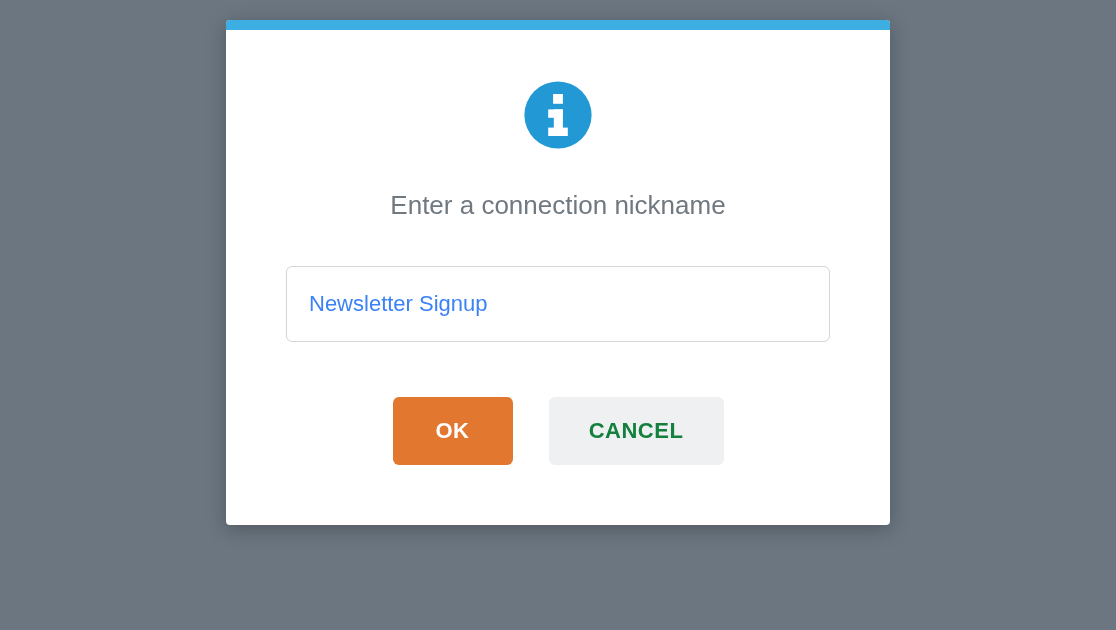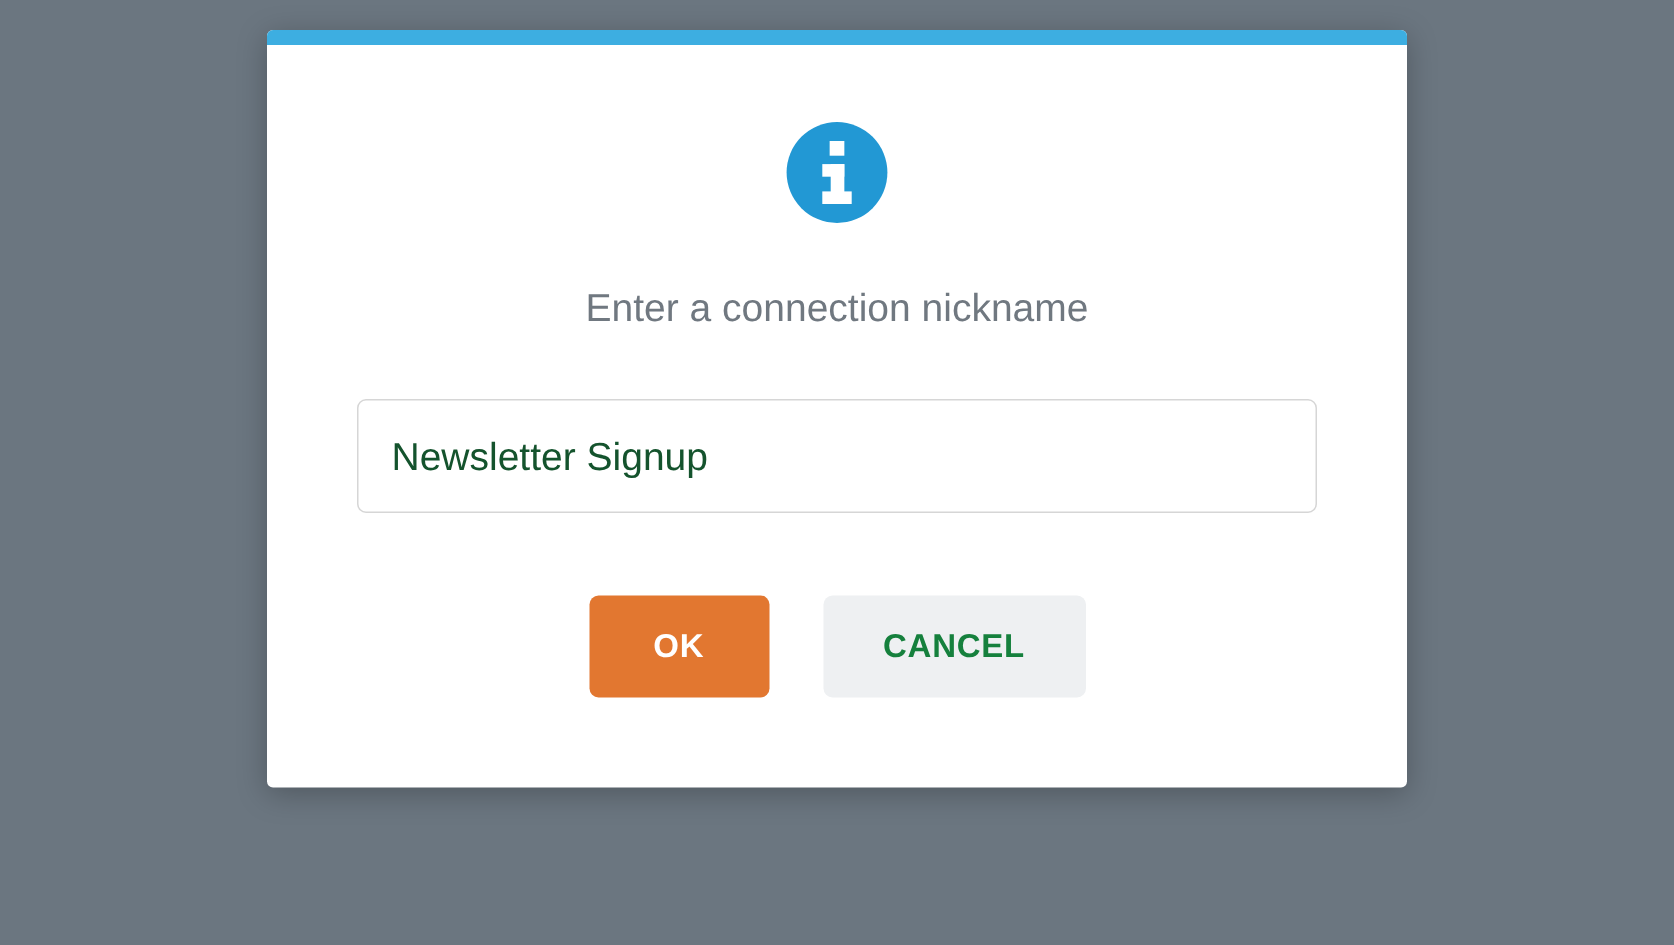--- a/index.html
+++ b/index.html
@@ -11,21 +11,21 @@
       width: 1116px;
       height: 630px;
       background: #6b7680;
       display: flex;
       justify-content: center;
       align-items: flex-start;
       padding-top: 20px;
       font-family: -apple-system, BlinkMacSystemFont, "Segoe UI", Helvetica, Arial, sans-serif;
     }
     .modal {
-      width: 760px;
+      width: 664px;
       background: #ffffff;
       border-radius: 4px;
       overflow: hidden;
       box-shadow: 0 4px 20px rgba(0,0,0,0.25);
     }
     .modal-top-bar {
       height: 10px;
       background: #3daee1;
       width: 100%;
     }
@@ -45,22 +45,22 @@
       color: #707880;
       margin-bottom: 45px;
       font-weight: 400;
     }
     .nickname-input {
       width: 100%;
       height: 76px;
       border: 1px solid #d6d6d6;
       border-radius: 6px;
       padding: 0 22px;
-      font-size: 26px;
-      color: #14532d;
+      font-size: 22px;
+      color: #3b82f6;
       font-family: inherit;
       outline: none;
       margin-bottom: 55px;
       background: #ffffff;
     }
     .button-row {
       display: flex;
       gap: 36px;
       justify-content: center;
     }

